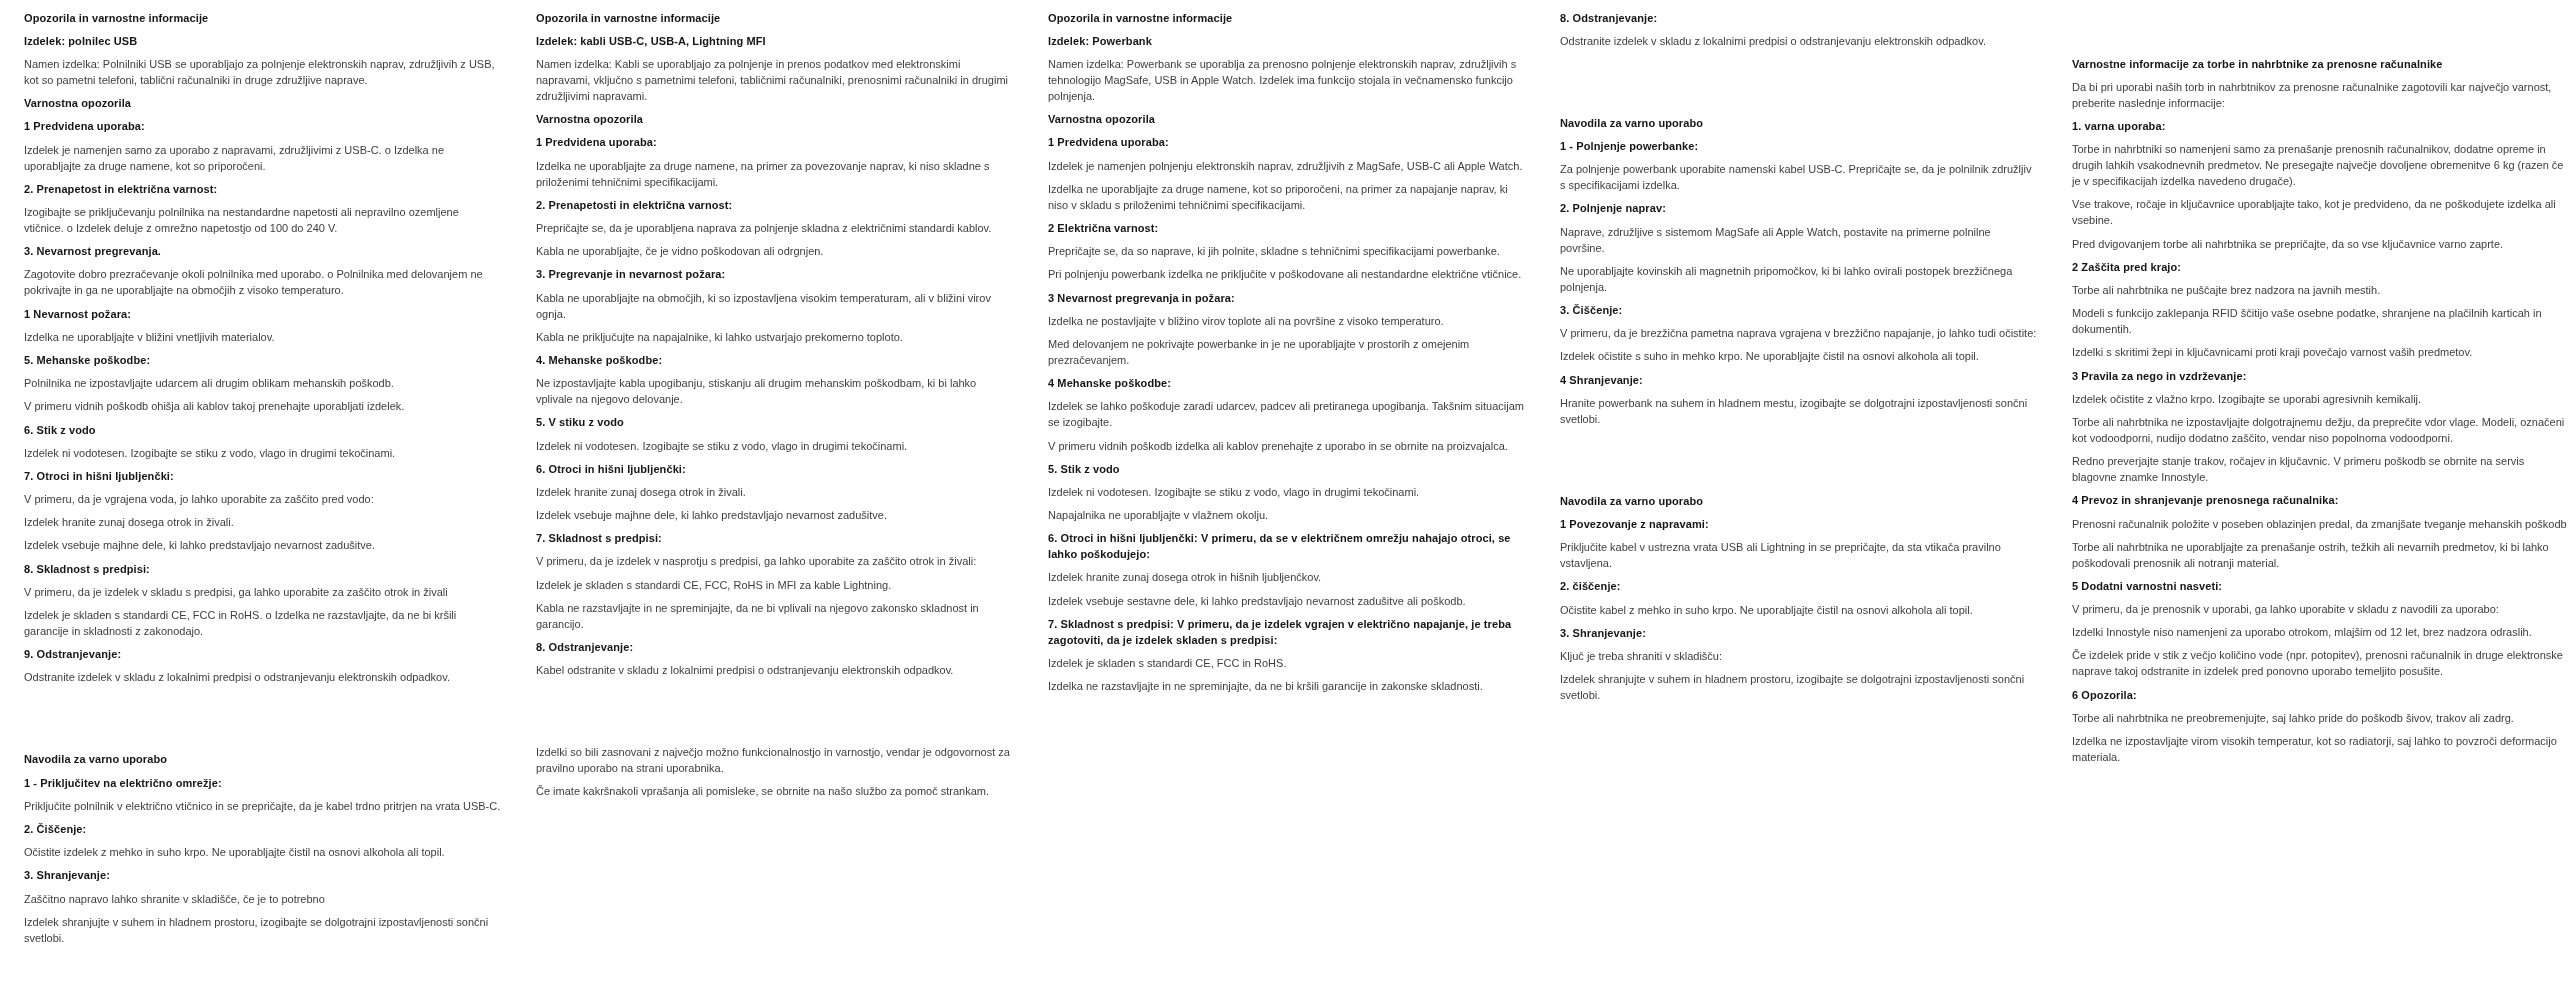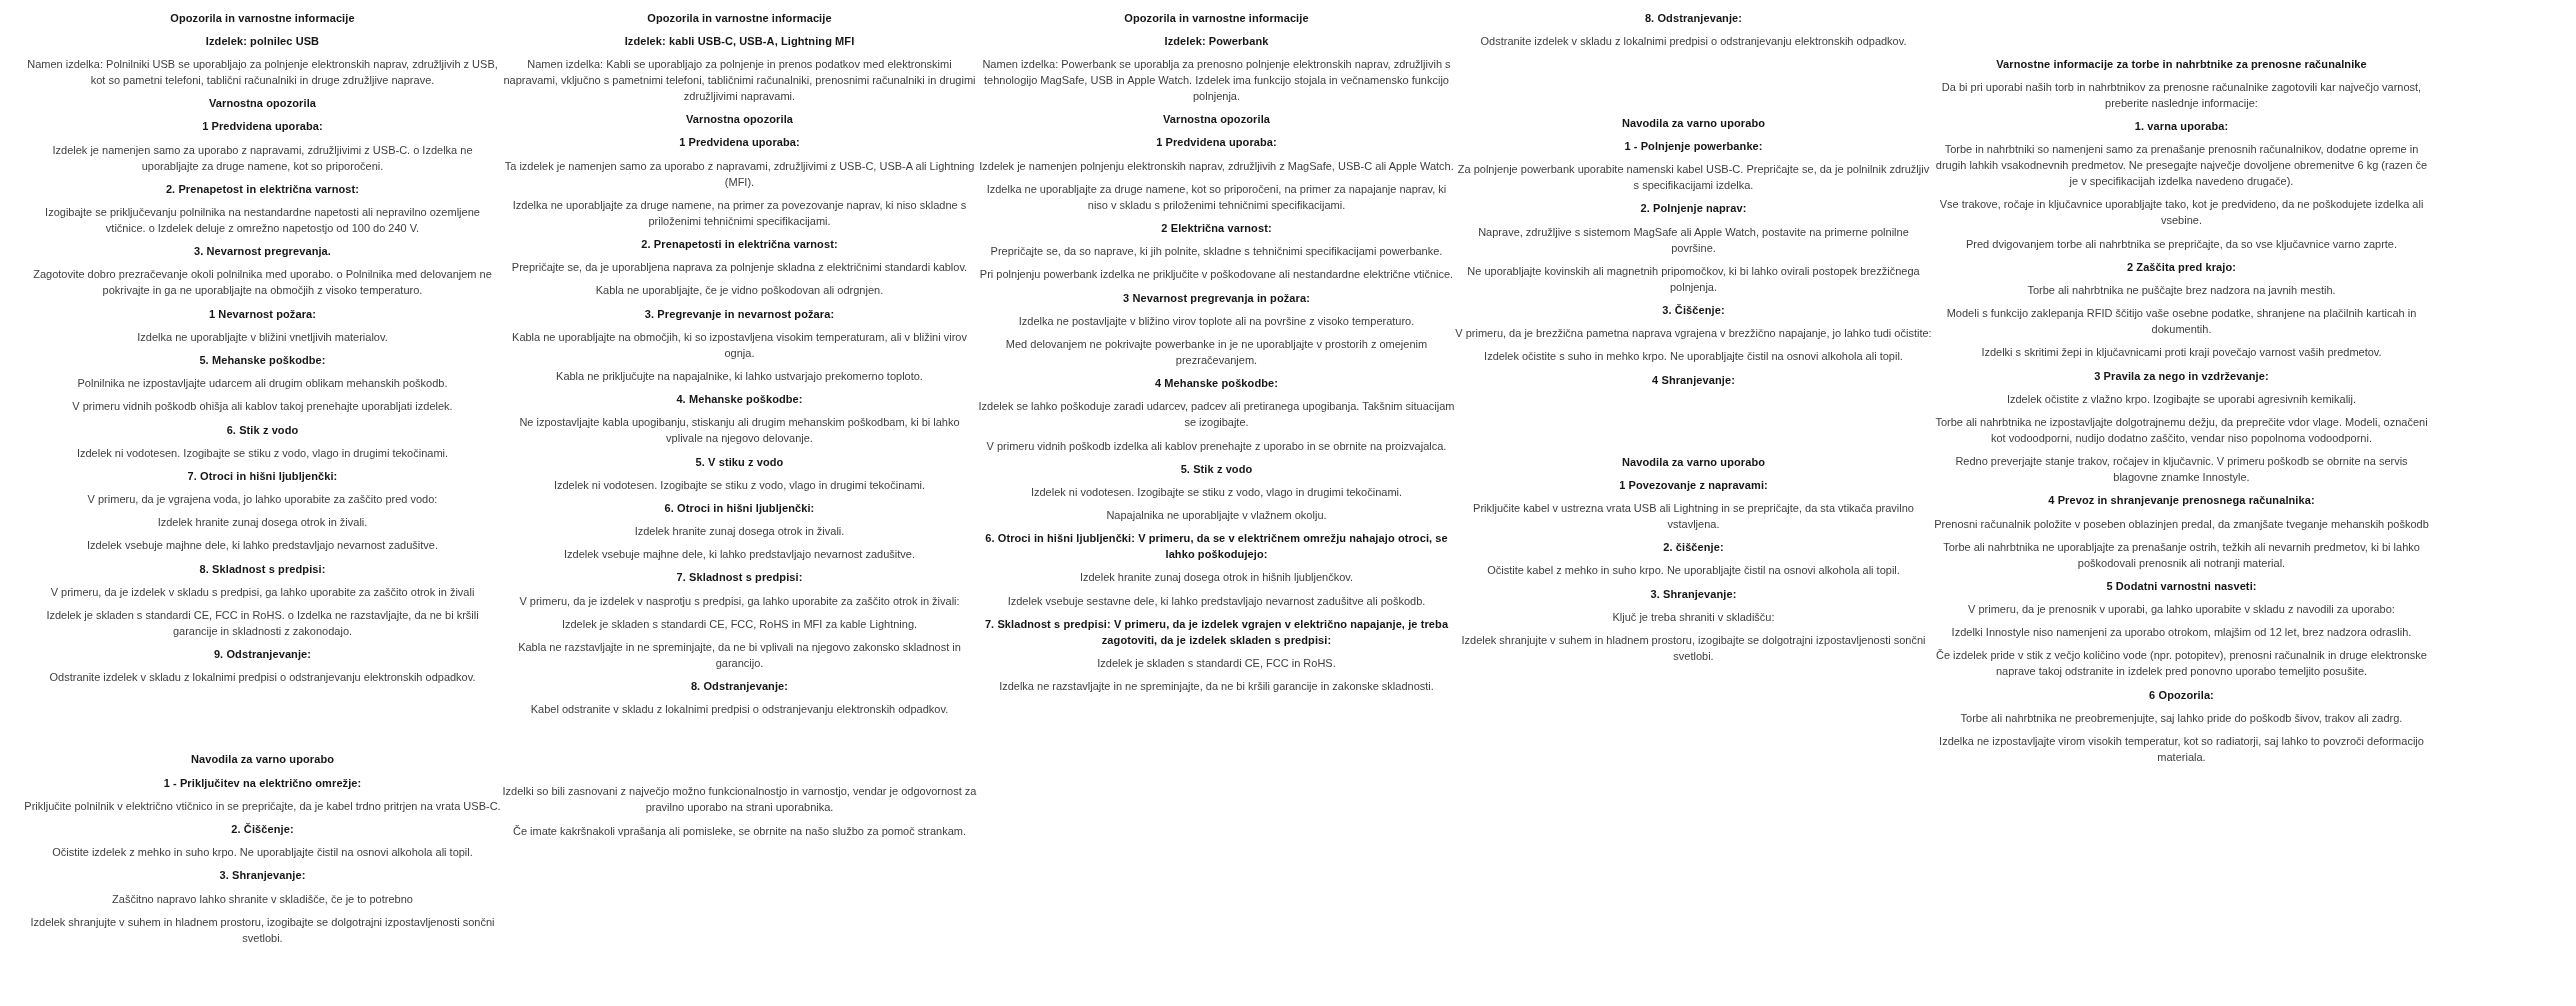--- a/index.html
+++ b/index.html
@@ -7,25 +7,25 @@
     padding: 0;
     width: 2576px;
     height: 1006px;
     background: #ffffff;
     overflow: hidden;
   }
   .page {
     box-sizing: border-box;
     display: flex;
     align-items: flex-start;
+    gap: 35px;
     padding: 9.7px 14.5px 0 24px;
     font-family: "Liberation Sans", sans-serif;
     font-size: 11px;
     line-height: 16px;
-    text-align: center;
   }
   .col {
     width: 477px;
     flex: 0 0 477px;
   }
   .col-5 {
     width: 499px;
     flex: 0 0 499px;
     margin-top: 46px;
   }
@@ -85,21 +85,20 @@
       <div class="hd">3. Shranjevanje:</div>
       <p class="para">Zaščitno napravo lahko shranite v skladišče, če je to potrebno</p>
       <p class="para">Izdelek shranjujte v suhem in hladnem prostoru, izogibajte se dolgotrajni izpostavljenosti sončni svetlobi.</p>
     </div>
     <div class="col">
       <div class="hd">Opozorila in varnostne informacije</div>
       <div class="hd">Izdelek: kabli USB-C, USB-A, Lightning MFI</div>
       <p class="para">Namen izdelka: Kabli se uporabljajo za polnjenje in prenos podatkov med elektronskimi napravami, vključno s pametnimi telefoni, tabličnimi računalniki, prenosnimi računalniki in drugimi združljivimi napravami.</p>
       <div class="hd">Varnostna opozorila</div>
       <div class="hd">1 Predvidena uporaba:</div>
-      <p class="para">Ta izdelek je namenjen samo za uporabo z napravami, združljivimi z USB-C, USB-A ali Lightning (MFI).</p>
       <p class="para">Izdelka ne uporabljajte za druge namene, na primer za povezovanje naprav, ki niso skladne s priloženimi tehničnimi specifikacijami.</p>
       <div class="hd">2. Prenapetosti in električna varnost:</div>
       <p class="para">Prepričajte se, da je uporabljena naprava za polnjenje skladna z električnimi standardi kablov.</p>
       <p class="para">Kabla ne uporabljajte, če je vidno poškodovan ali odrgnjen.</p>
       <div class="hd">3. Pregrevanje in nevarnost požara:</div>
       <p class="para">Kabla ne uporabljajte na območjih, ki so izpostavljena visokim temperaturam, ali v bližini virov ognja.</p>
       <p class="para">Kabla ne priključujte na napajalnike, ki lahko ustvarjajo prekomerno toploto.</p>
       <div class="hd">4. Mehanske poškodbe:</div>
       <p class="para">Ne izpostavljajte kabla upogibanju, stiskanju ali drugim mehanskim poškodbam, ki bi lahko vplivale na njegovo delovanje.</p>
       <div class="hd">5. V stiku z vodo</div>
@@ -149,20 +148,21 @@
       <div class="hd gap">Navodila za varno uporabo</div>
       <div class="hd">1 - Polnjenje powerbanke:</div>
       <p class="para">Za polnjenje powerbank uporabite namenski kabel USB-C. Prepričajte se, da je polnilnik združljiv s specifikacijami izdelka.</p>
       <div class="hd">2. Polnjenje naprav:</div>
       <p class="para">Naprave, združljive s sistemom MagSafe ali Apple Watch, postavite na primerne polnilne površine.</p>
       <p class="para">Ne uporabljajte kovinskih ali magnetnih pripomočkov, ki bi lahko ovirali postopek brezžičnega polnjenja.</p>
       <div class="hd">3. Čiščenje:</div>
       <p class="para">V primeru, da je brezžična pametna naprava vgrajena v brezžično napajanje, jo lahko tudi očistite:</p>
       <p class="para">Izdelek očistite s suho in mehko krpo. Ne uporabljajte čistil na osnovi alkohola ali topil.</p>
       <div class="hd">4 Shranjevanje:</div>
+      <p class="para">Hranite powerbank na suhem in hladnem mestu, izogibajte se dolgotrajni izpostavljenosti sončni svetlobi.</p>
       <div class="hd gap">Navodila za varno uporabo</div>
       <div class="hd">1 Povezovanje z napravami:</div>
       <p class="para">Priključite kabel v ustrezna vrata USB ali Lightning in se prepričajte, da sta vtikača pravilno vstavljena.</p>
       <div class="hd">2. čiščenje:</div>
       <p class="para">Očistite kabel z mehko in suho krpo. Ne uporabljajte čistil na osnovi alkohola ali topil.</p>
       <div class="hd">3. Shranjevanje:</div>
       <p class="para">Ključ je treba shraniti v skladišču:</p>
       <p class="para">Izdelek shranjujte v suhem in hladnem prostoru, izogibajte se dolgotrajni izpostavljenosti sončni svetlobi.</p>
     </div>
     <div class="col col-5">

